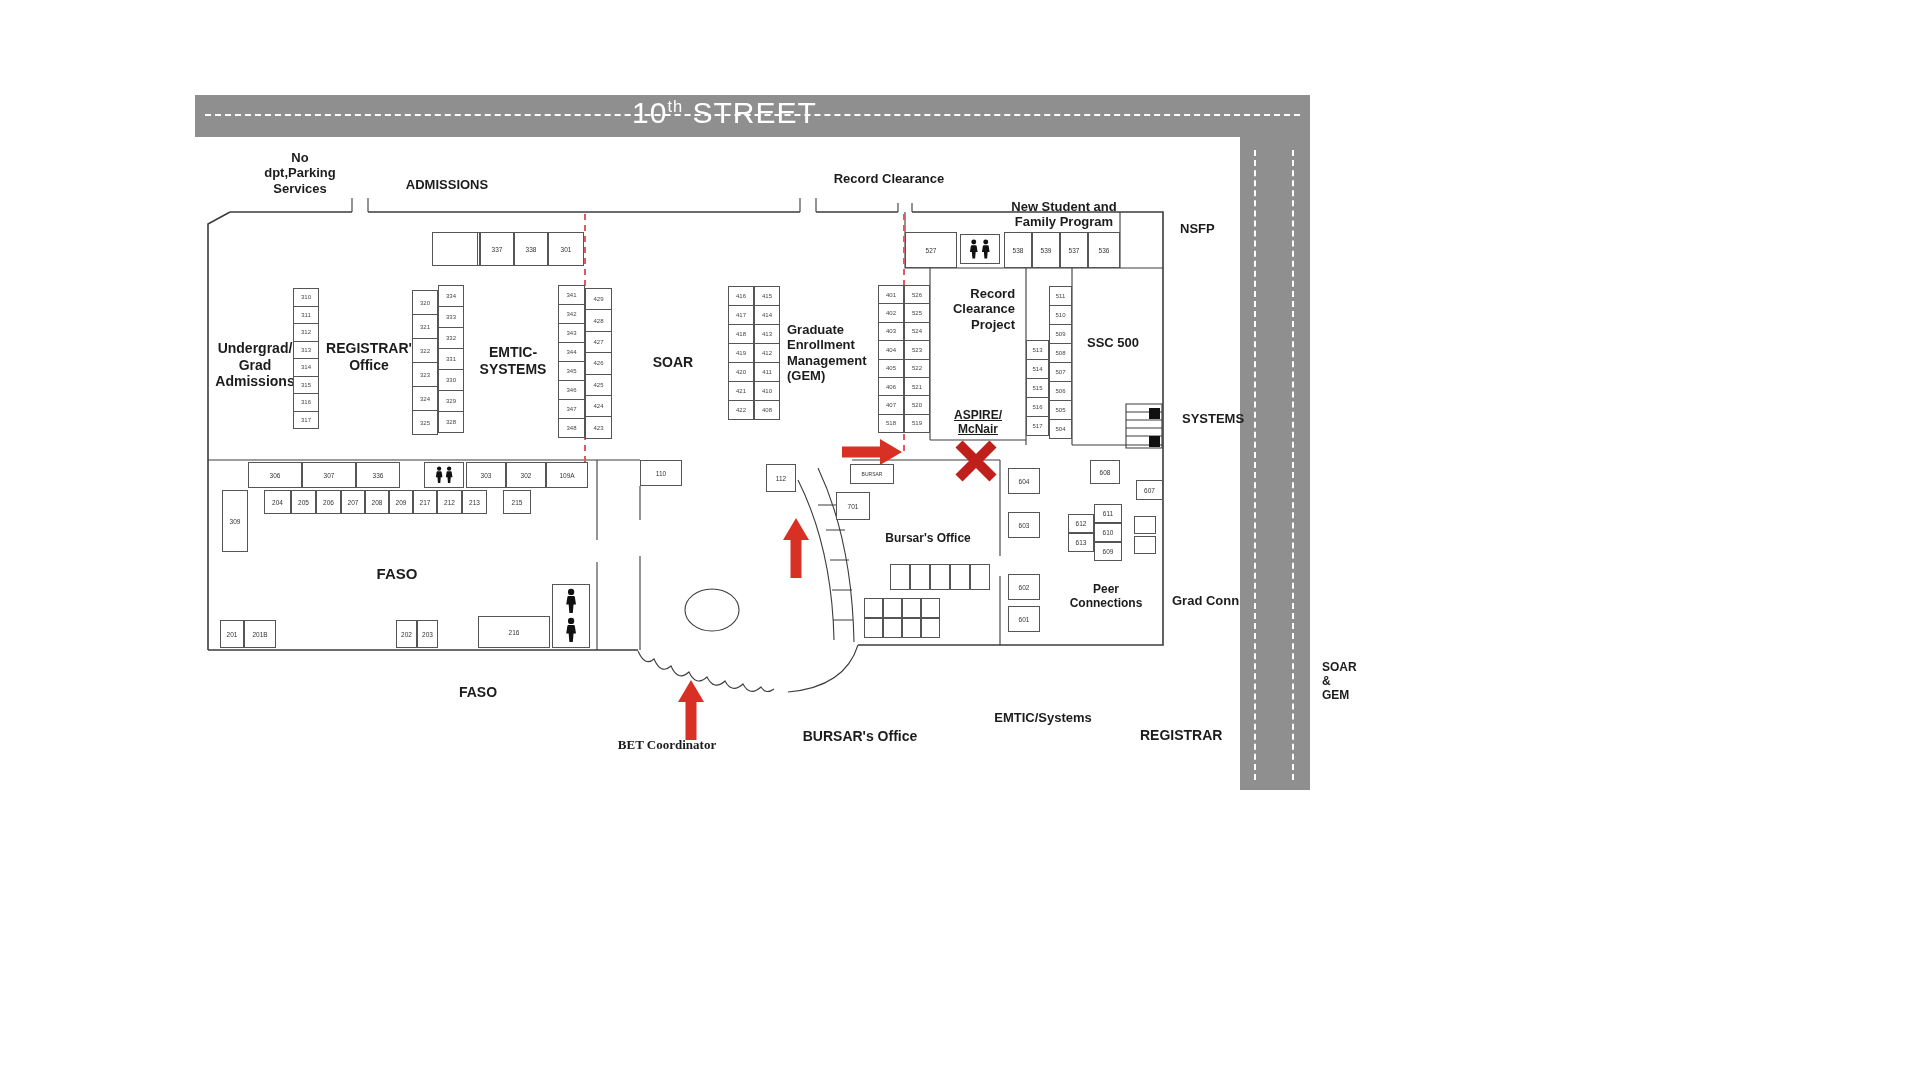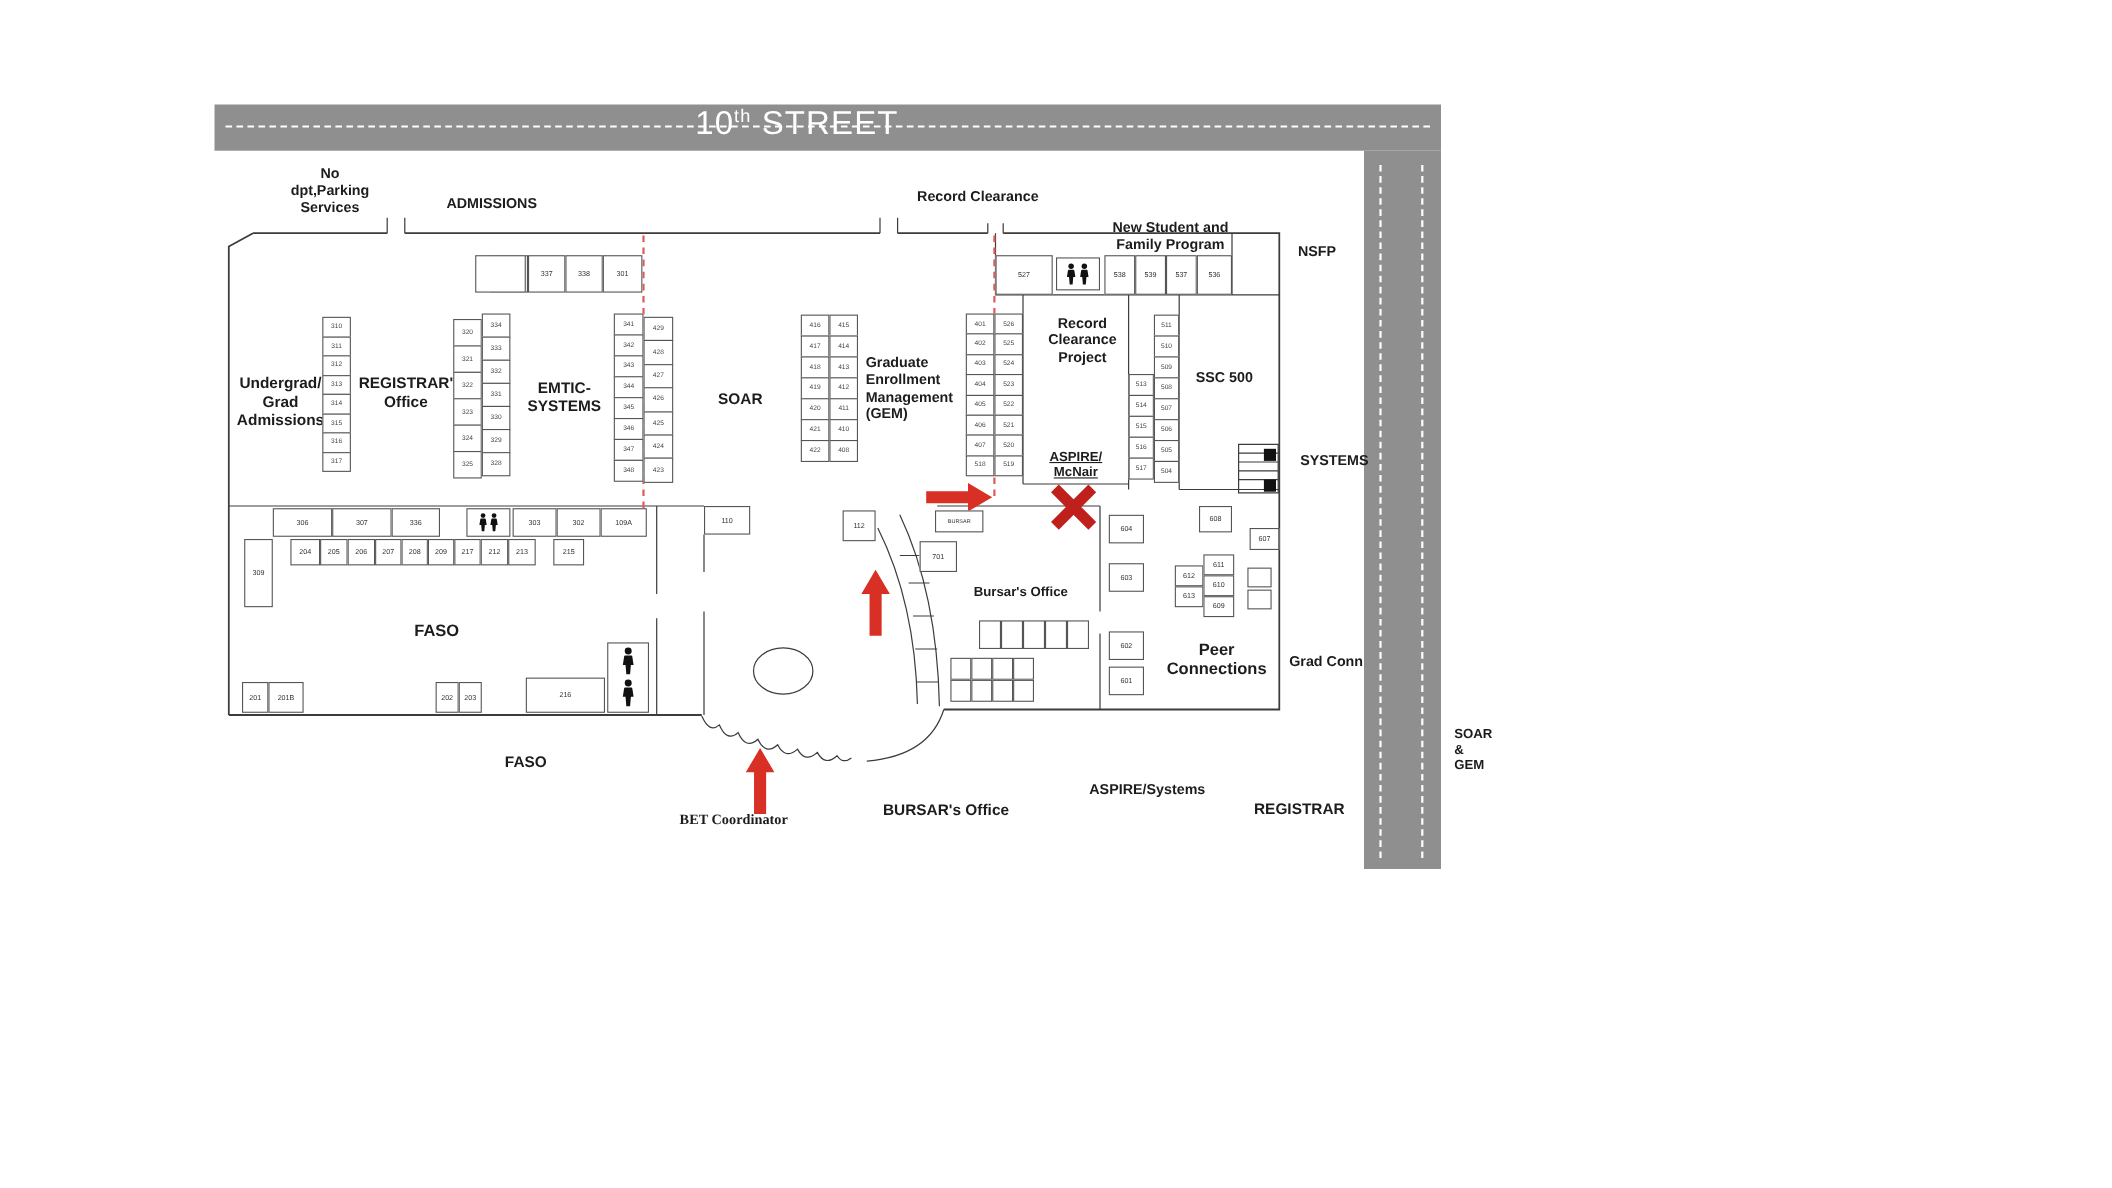--- a/index.html
+++ b/index.html
@@ -89,36 +89,36 @@
 Admissions</div>
     <div class="label center" style="left: 369px; top: 340px; font-size: 14px;">REGISTRAR'
 Office</div>
     <div class="label center" style="left: 513px; top: 344px; font-size: 14px;">EMTIC-
 SYSTEMS</div>
     <div class="label center" style="left: 673px; top: 354px; font-size: 14px;">SOAR</div>
     <div class="label" style="left: 787px; top: 322px; font-size: 13px;">Graduate
 Enrollment
 Management
 (GEM)</div>
-    <div class="label center" style="left: 984px; top: 286px; font-size: 13px;">Record
+    <div class="label center" style="left: 984px; top: 286px; font-size: 13px; text-align: right;">Record
 Clearance
 Project</div>
     <div class="label center" style="left: 1113px; top: 335px; font-size: 13px;">SSC 500</div>
     <div class="label center" style="left: 978px; top: 408px; font-size: 12px; text-decoration: underline;">ASPIRE/
 McNair</div>
     <div class="label" style="left: 1182px; top: 411px; font-size: 13px;">SYSTEMS</div>
     <div class="label center" style="left: 397px; top: 565px; font-size: 15px;">FASO</div>
     <div class="label center" style="left: 928px; top: 531px; font-size: 12px;">Bursar's Office</div>
-    <div class="label center" style="left: 1106px; top: 582px; font-size: 15px;">Peer
+    <div class="label center" style="left: 1106px; top: 582px; font-size: 12px;">Peer
 Connections</div>
     <div class="label" style="left: 1172px; top: 593px; font-size: 13px;">Grad Conn</div>
     <div class="label center" style="left: 478px; top: 684px; font-size: 14px;">FASO</div>
     <div class="label center" style="left: 667px; top: 737px; font-size: 13px; font-family: Liberation Serif, serif;">BET Coordinator</div>
     <div class="label center" style="left: 860px; top: 728px; font-size: 14px;">BURSAR's Office</div>
-    <div class="label center" style="left: 1043px; top: 710px; font-size: 13px;">ASPIRE/Systems</div>
+    <div class="label center" style="left: 1043px; top: 710px; font-size: 13px;">EMTIC/Systems</div>
     <div class="label" style="left: 1140px; top: 727px; font-size: 14px;">REGISTRAR</div>
     <div class="label" style="left: 1322px; top: 660px; font-size: 12px;">SOAR
 &amp;
 GEM</div>
     <div class="cluster" style="left: 293px; top: 288px; width: 26px;">
       <div class="cell" style="height: 18.5px;">310</div>
       <div class="cell" style="height: 18.5px; margin-top: -1px;">311</div>
       <div class="cell" style="height: 18.5px; margin-top: -1px;">312</div>
       <div class="cell" style="height: 18.5px; margin-top: -1px;">313</div>
       <div class="cell" style="height: 18.5px; margin-top: -1px;">314</div>

